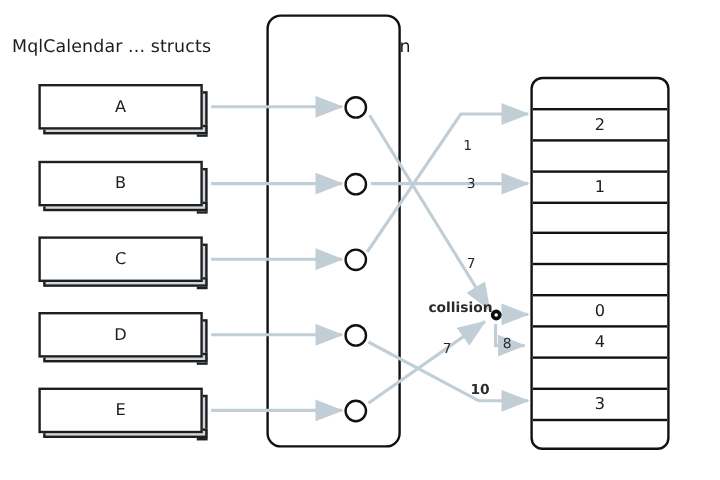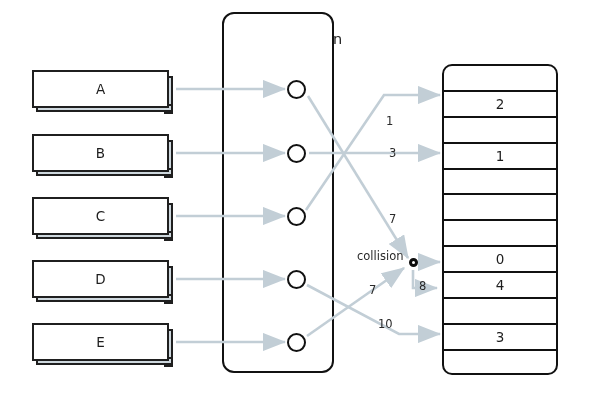--- a/index.html
+++ b/index.html
@@ -114,36 +114,38 @@
     position: absolute;
     font-size: 11.5px;
     color: #2a2a2a;
     white-space: nowrap;
   }
   .collision-label {
     position: absolute;
     font-size: 11.5px;
     color: #2a2a2a;
     white-space: nowrap;
+    font-weight: bold;
   }
   .collision-dot {
     position: absolute;
     width: 9px;
     height: 9px;
     box-sizing: border-box;
     border: 3px solid #0d0d0d;
     border-radius: 50%;
     background: #ffffff;
   }
 </style>
 </head>
 <body>
 
 <div id="canvas">
 
+  <div class="col-title" id="title-structs">MqlCalendar ... structs</div>
   <div class="col-title" id="title-hash">Hash-function</div>
 
   <div class="hash-panel"></div>
 
   <svg class="layer" viewBox="0 0 600 400">
     <defs>
       <marker id="arrowhead" markerWidth="9" markerHeight="7" refX="8.5" refY="3.5" orient="auto" markerUnits="strokeWidth">
         <polygon points="0,0 9,3.5 0,7" fill="#c2ced6"></polygon>
       </marker>
     </defs>
@@ -219,15 +221,15 @@
   </div>
 
   <div class="collision-dot" style="left:409px; top:258px;"></div>
   <div class="collision-label" style="left:357px; top:249px;">collision</div>
 
   <div class="edge-label" style="left:386px; top:114px;">1</div>
   <div class="edge-label" style="left:389px; top:146px;">3</div>
   <div class="edge-label" style="left:389px; top:212px;">7</div>
   <div class="edge-label" style="left:369px; top:283px;">7</div>
   <div class="edge-label" style="left:419px; top:279px;">8</div>
-  <div class="edge-label" style="left:378px; top:317px;">10</div>
+  <div class="edge-label" style="left:392px; top:317px;font-weight:bold;">10</div>
 
 </div>
 
 </body></html>

